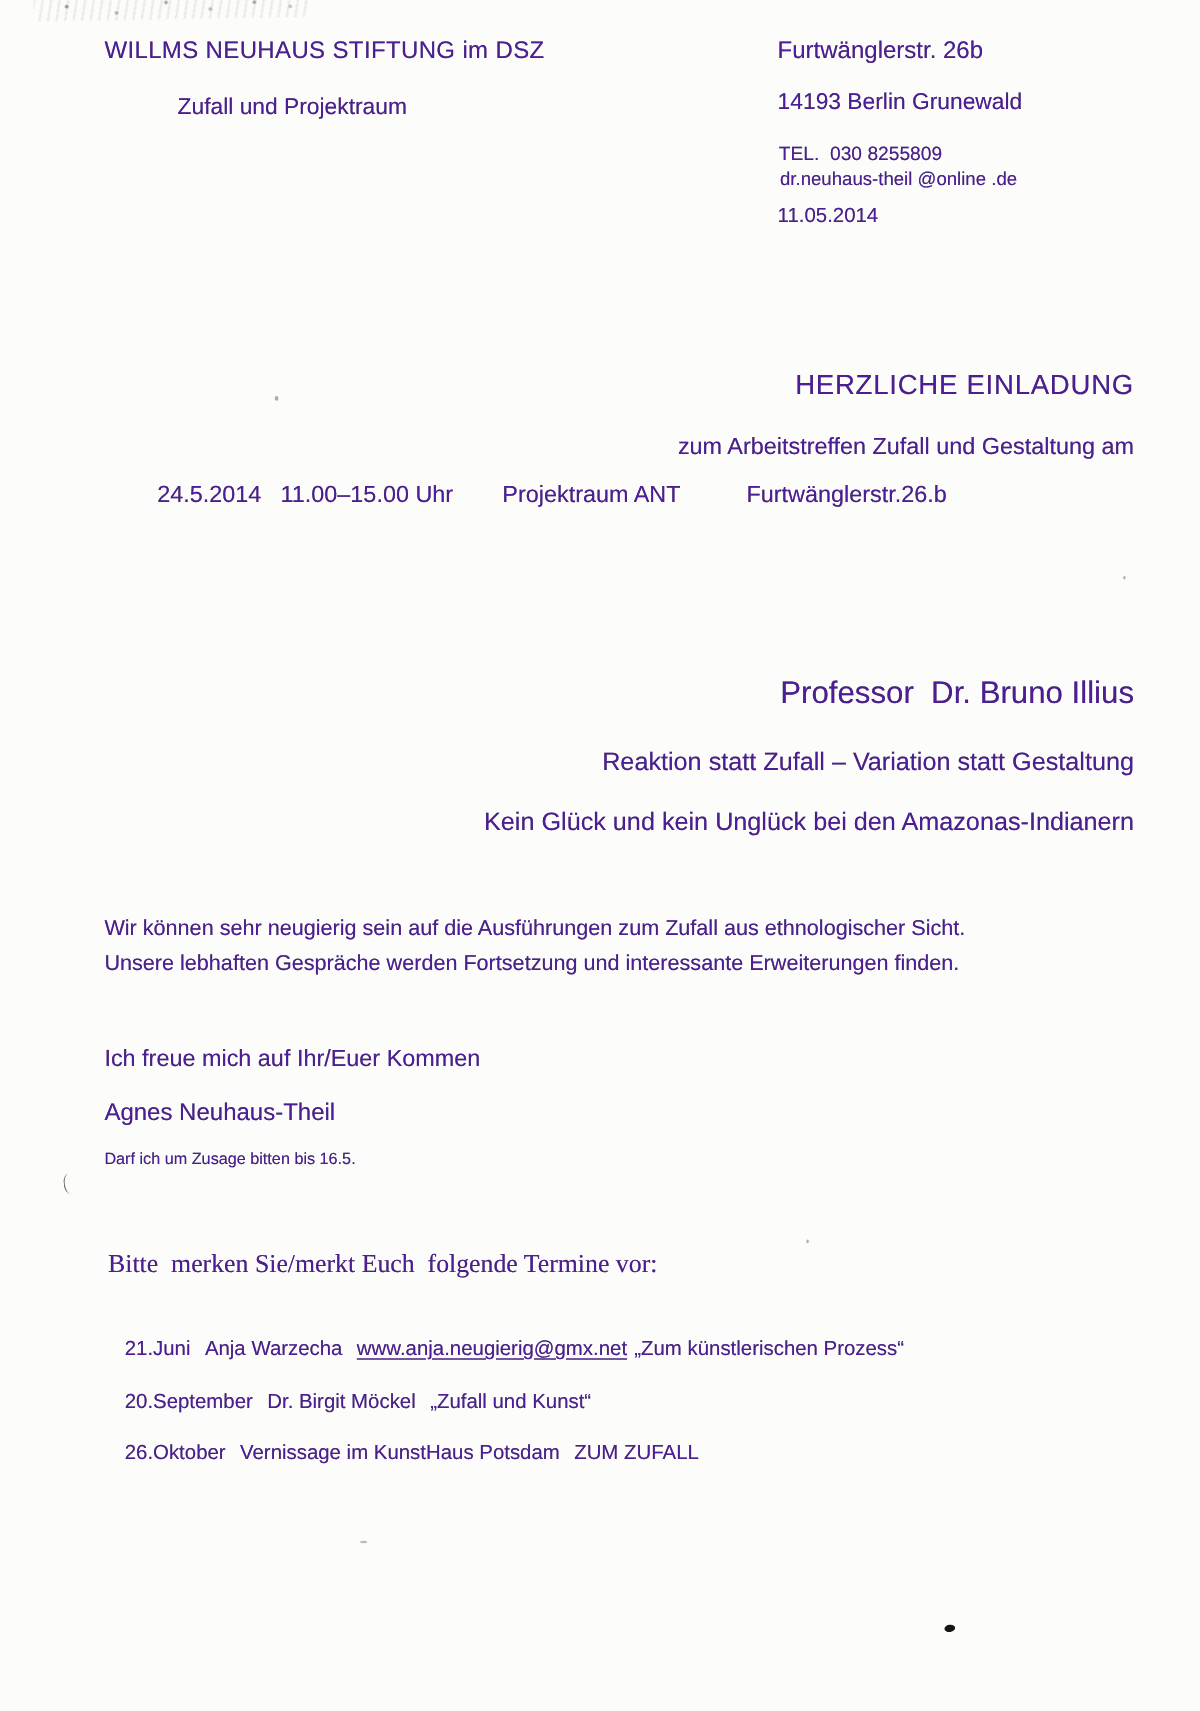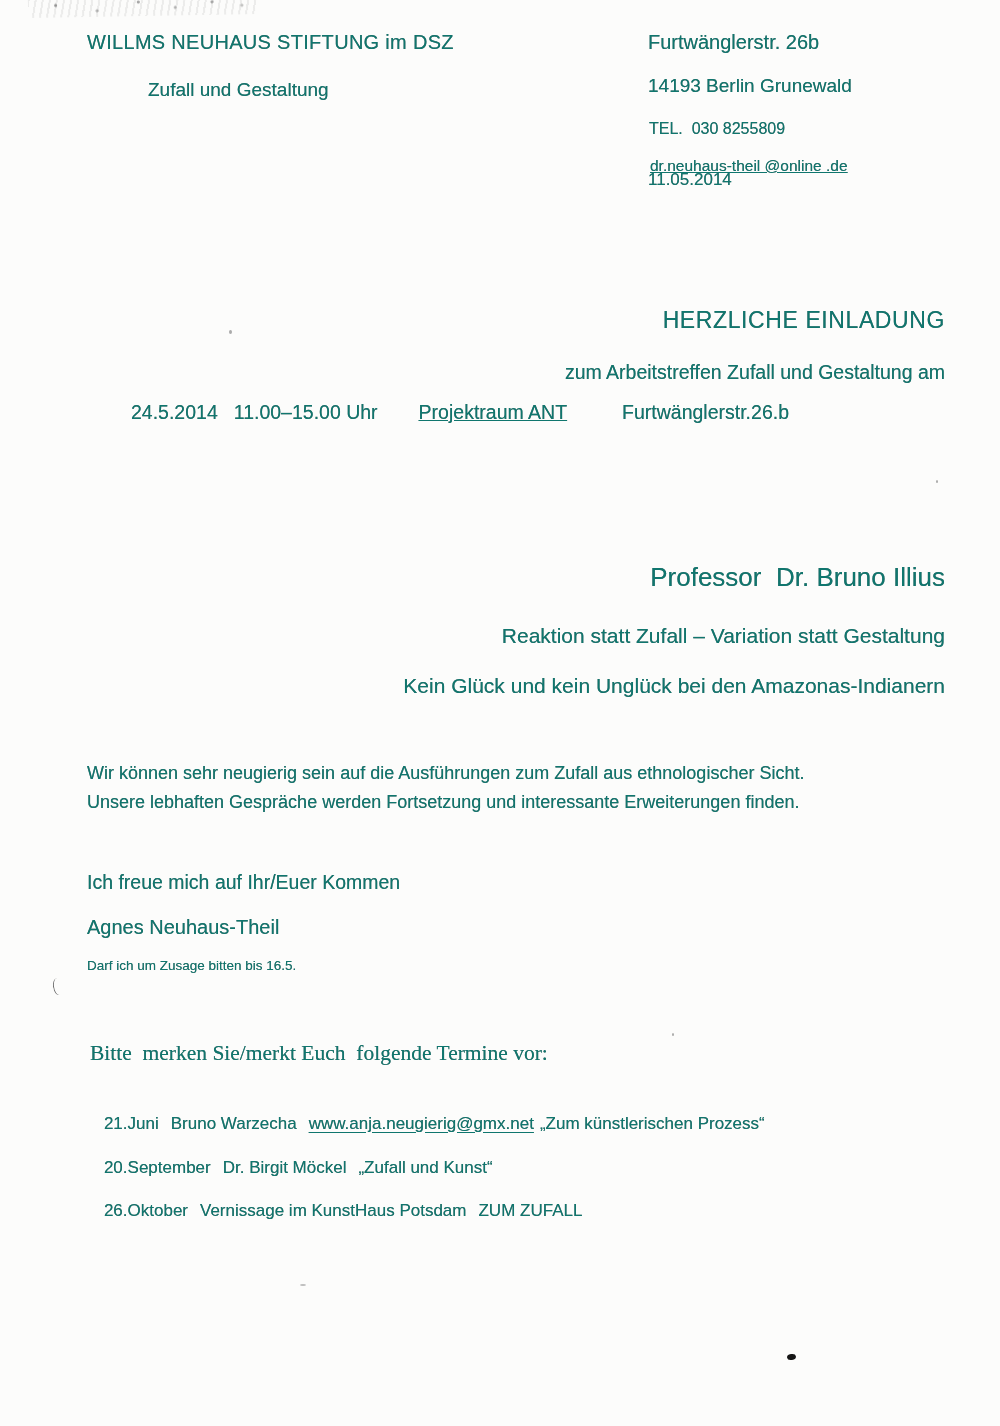--- a/index.html
+++ b/index.html
@@ -6,55 +6,55 @@
     margin: 0;
     padding: 0;
     background: #e8e8e6;
   }
   .page {
     position: relative;
     width: 1000px;
     height: 1426px;
     margin: 0 auto;
     background: #fcfcfb;
-    color: #0f766e;
+    color: #4c1d95;
     font-family: "Liberation Sans", sans-serif;
     overflow: hidden;
     text-shadow: 0 0 0.35px rgba(20,20,20,0.55);
   }
   .t {
     position: absolute;
     white-space: pre-wrap;
     line-height: 1.25;
   }
   
   .org-name   { left: 87px;  top: 30px;  font-size: 20px; letter-spacing: 0.3px; }
   .org-sub    { left: 148px; top: 78px;  font-size: 19px; }
   
   .addr1      { left: 648px; top: 30px;  font-size: 20px; }
   .addr2      { left: 648px; top: 74px;  font-size: 19px; }
   .phone      { left: 649px; top: 119px; font-size: 16px; }
-  .email      { left: 650px; top: 156px; font-size: 15.5px; text-decoration: underline; }
+  .email      { left: 650px; top: 140px; font-size: 15.5px; }
   .lh-date    { left: 648px; top: 169px; font-size: 17px; }
   
   .centerband { left: 0; width: 945px; text-align: right; }
   .inv-title  { top: 306px; font-size: 23px; letter-spacing: 0.6px; }
   .inv-sub    { top: 360px; font-size: 19.5px; }
   .detail-row {
     position: absolute;
     left: 131px; top: 401px;
     display: flex;
     align-items: baseline;
     font-size: 19.5px;
     white-space: pre;
     text-align: center;
   }
   .detail-row .seg1 { margin-right: 16px; }
   .detail-row .seg2 { margin-right: 41px; }
-  .detail-row .seg3 { margin-right: 55px; text-decoration: underline; }
+  .detail-row .seg3 { margin-right: 55px; }
   
   .speaker    { top: 561px; font-size: 26px; }
   .lec-title  { top: 623px; font-size: 21px; }
   .lec-sub    { top: 673px; font-size: 21px; }
   
   .para-line1 { left: 87px; top: 762px; font-size: 18px; }
   .para-line2 { left: 87px; top: 791px; font-size: 18px; }
   .closing    { left: 87px; top: 870px; font-size: 19.5px; }
   .signature  { left: 87px; top: 915px; font-size: 20px; }
   .rsvp       { left: 87px; top: 958px; font-size: 13.5px; }
@@ -113,21 +113,21 @@
 
   <div class="smudge"></div>
   <div class="pen-mark"></div>
   <div class="ink-dot"></div>
   <div class="speck sp1"></div>
   <div class="speck sp2"></div>
   <div class="speck sp3"></div>
   <div class="speck sp4"></div>
 
   <div class="t org-name">WILLMS NEUHAUS STIFTUNG im DSZ</div>
-  <div class="t org-sub">Zufall und Gestaltung</div>
+  <div class="t org-sub">Zufall und Projektraum</div>
 
   <div class="t addr1">Furtwänglerstr. 26b</div>
   <div class="t addr2">14193 Berlin Grunewald</div>
   <div class="t phone">TEL.  030 8255809</div>
   <div class="t email">dr.neuhaus-theil @online .de</div>
   <div class="t lh-date">11.05.2014</div>
 
   <div class="t centerband inv-title">HERZLICHE EINLADUNG</div>
   <div class="t centerband inv-sub">zum Arbeitstreffen Zufall und Gestaltung am</div>
 
@@ -145,21 +145,21 @@
   <div class="t para-line1">Wir können sehr neugierig sein auf die Ausführungen zum Zufall aus ethnologischer Sicht.</div>
   <div class="t para-line2">Unsere lebhaften Gespräche werden Fortsetzung und interessante Erweiterungen finden.</div>
 
   <div class="t closing">Ich freue mich auf Ihr/Euer Kommen</div>
   <div class="t signature">Agnes Neuhaus-Theil</div>
   <div class="t rsvp">Darf ich um Zusage bitten bis 16.5.</div>
 
   <div class="t termine-h">Bitte  merken Sie/merkt Euch  folgende Termine vor:</div>
 
   <div class="termine-item item-0">
-    <span class="date">21.Juni</span><span class="before">Bruno Warzecha</span><span class="link">www.anja.neugierig@gmx.net</span><span class="after">„Zum künstlerischen Prozess“</span>
+    <span class="date">21.Juni</span><span class="before">Anja Warzecha</span><span class="link">www.anja.neugierig@gmx.net</span><span class="after">„Zum künstlerischen Prozess“</span>
   </div>
 
   <div class="termine-item item-1">
     <span class="date">20.September</span><span class="before">Dr. Birgit Möckel</span><span class="link"></span><span class="after">„Zufall und Kunst“</span>
   </div>
 
   <div class="termine-item item-2">
     <span class="date">26.Oktober</span><span class="before">Vernissage im KunstHaus Potsdam</span><span class="link"></span><span class="after">ZUM ZUFALL</span>
   </div>
 

